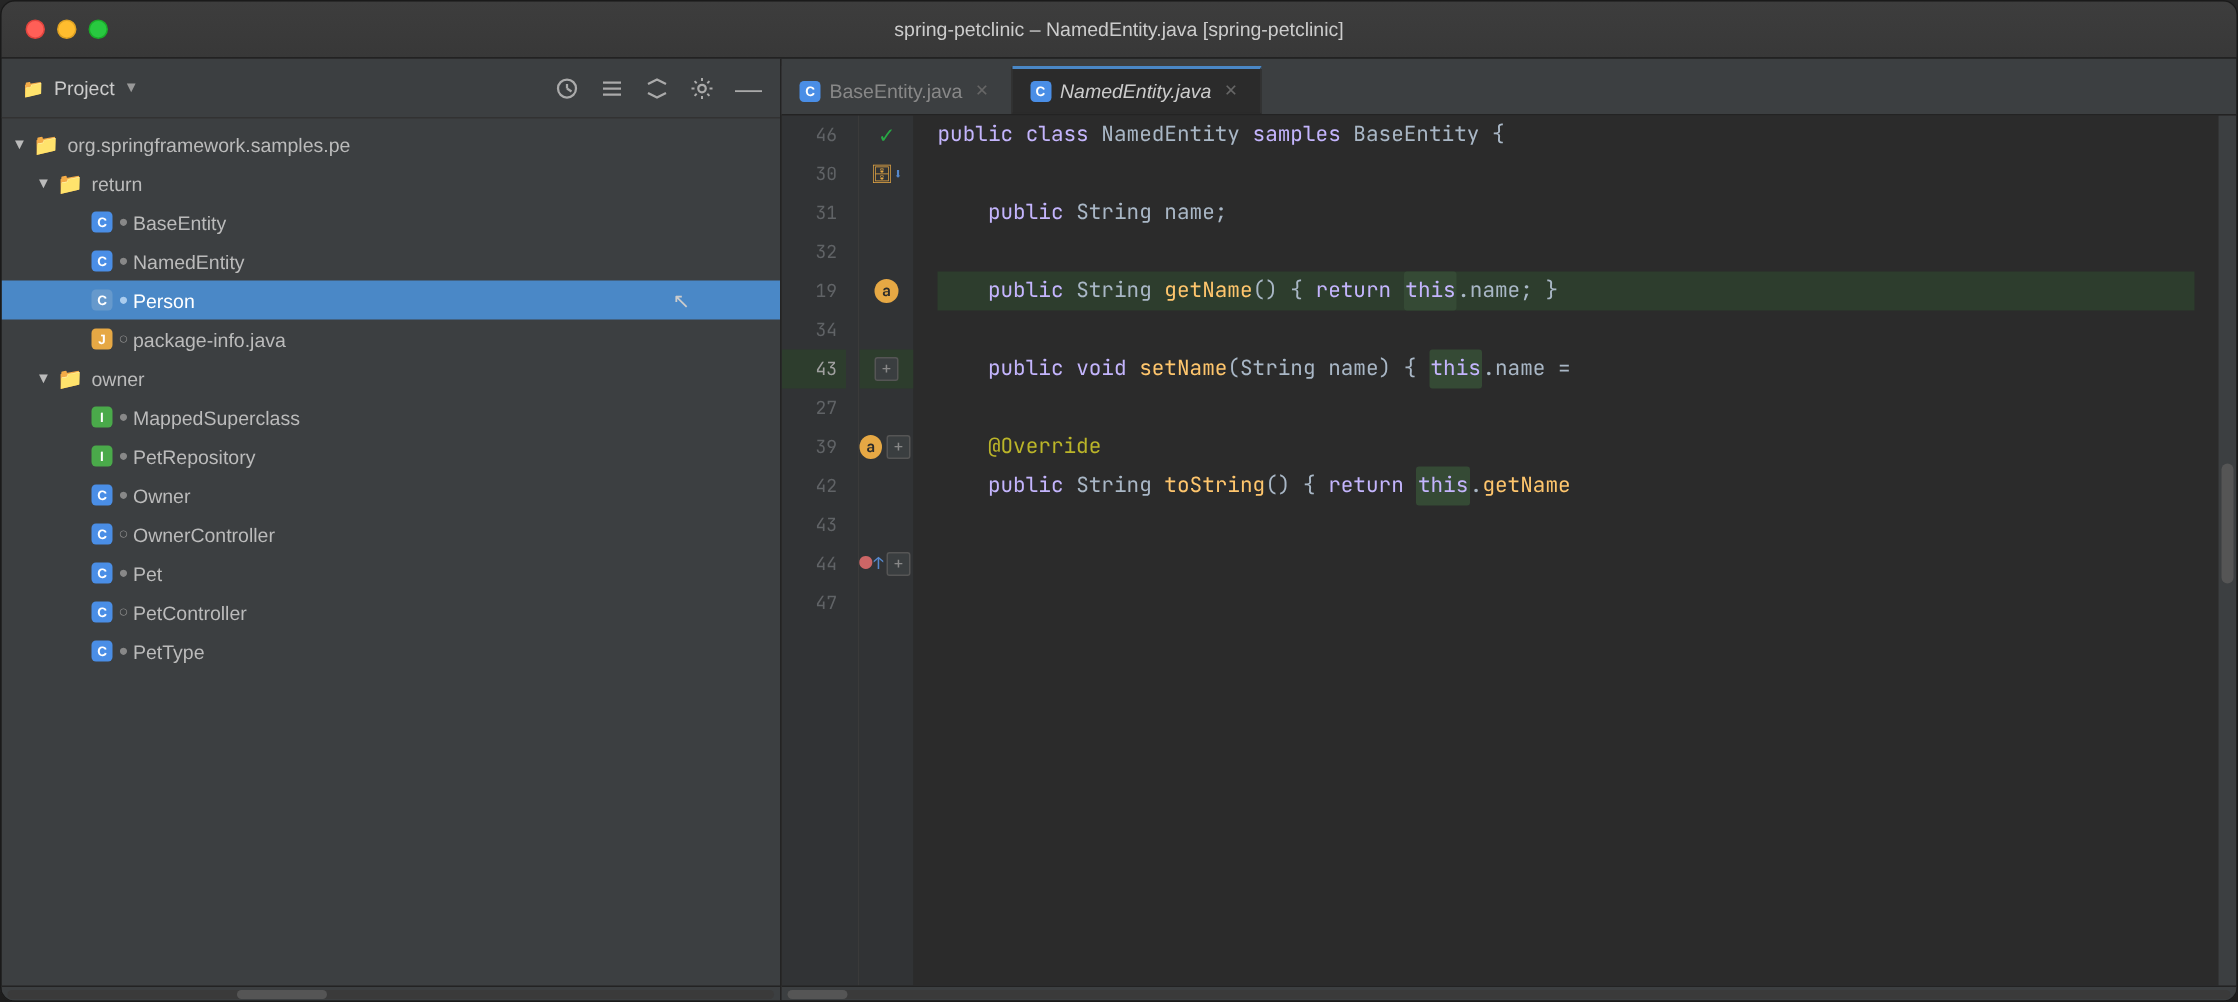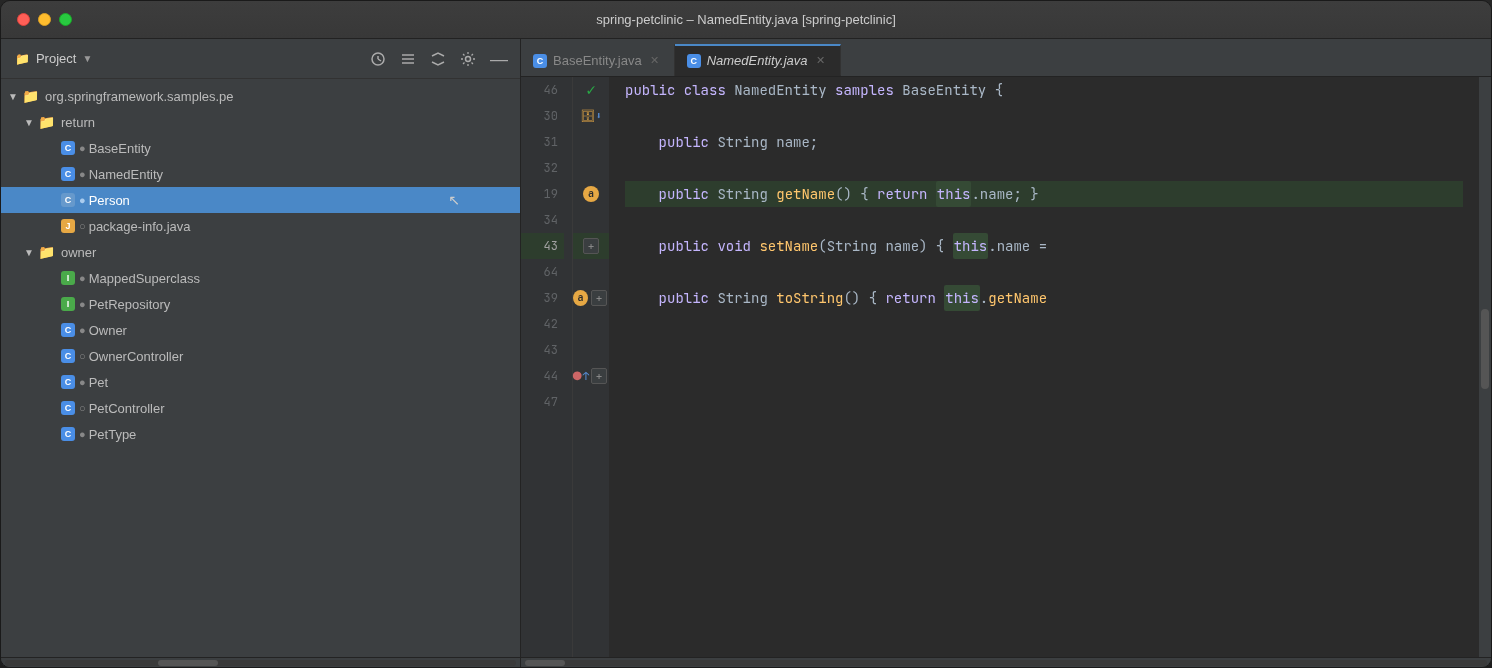--- a/index.html
+++ b/index.html
@@ -551,21 +551,21 @@
       <div class="code-editor">
 
         <div class="gutter">
           <div class="line-num">46</div>
           <div class="line-num">30</div>
           <div class="line-num">31</div>
           <div class="line-num">32</div>
           <div class="line-num">19</div>
           <div class="line-num">34</div>
           <div class="line-num" style="background:#2d3d2d; color:#a0a0a0;">43</div>
-          <div class="line-num">64</div>
+          <div class="line-num">27</div>
           <div class="line-num">39</div>
           <div class="line-num">42</div>
           <div class="line-num">43</div>
           <div class="line-num">44</div>
           <div class="line-num">47</div>
         </div>
 
         <div class="gutter-icons">
 
           <div class="gutter-icon-cell">
@@ -632,20 +632,23 @@
           </div>
 
           <div class="code-line"></div>
 
           <div class="code-line">
             <span class="plain">    </span><span class="kw">public </span><span class="kw">void </span><span class="fn">setName</span><span class="plain">(String name) { </span><span class="kw green-hi">this</span><span class="plain">.name =</span>
           </div>
 
           <div class="code-line"></div>
 
+          <div class="code-line">
+            <span class="plain">    </span><span class="ann">@Override</span>
+          </div>
 
           <div class="code-line">
             <span class="plain">    </span><span class="kw">public </span><span class="plain">String </span><span class="fn">toString</span><span class="plain">() { </span><span class="kw">return </span><span class="kw green-hi">this</span><span class="plain">.</span><span class="fn">getName</span>
           </div>
 
           <div class="code-line"></div>
         </div>
 
         <div class="right-scrollbar">
           <div class="scrollbar-thumb"></div>

